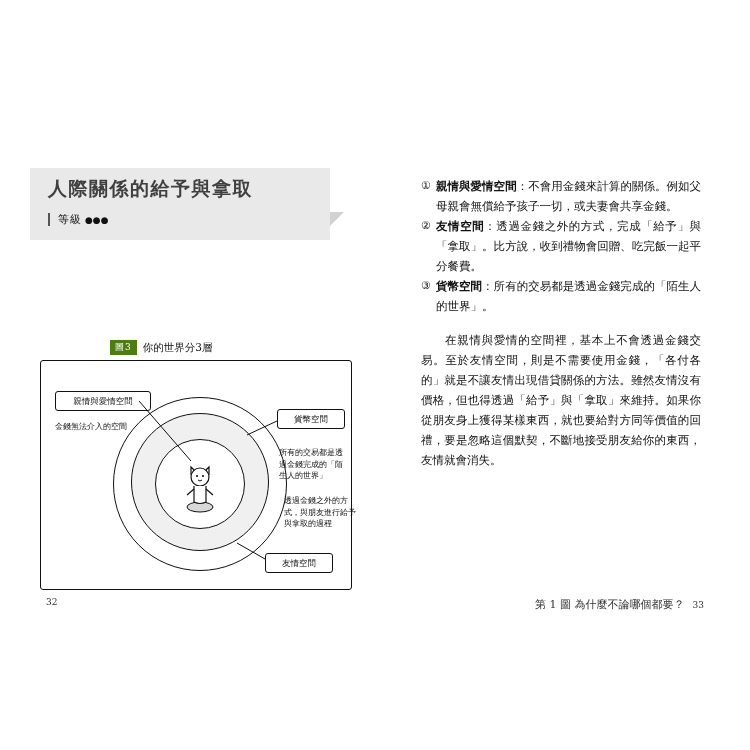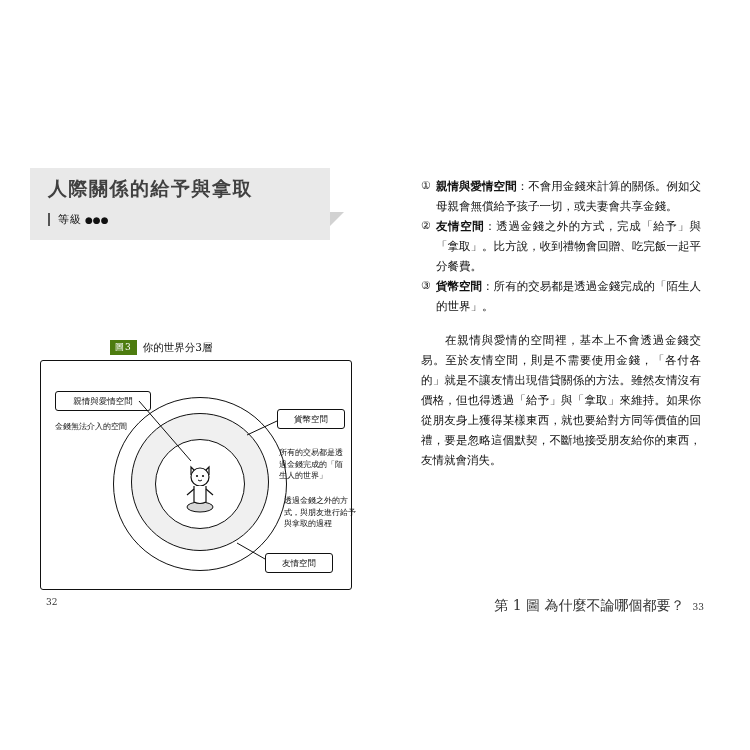--- a/index.html
+++ b/index.html
@@ -266,21 +266,21 @@
     position: absolute;
     right: 28px;
     top: 447px;
     font-size: 9px;
     color: #333;
     font-family: "DejaVu Serif", "Liberation Serif", serif;
     display: flex;
     gap: 8px;
     align-items: baseline;
   }
-  .foot-title { font-size: 14px; }
+  .foot-title { font-size: 11px; }
 </style>
 </head>
 <body>
 
 <div class="page">
   <div class="spread">
 
     <div class="left-page">
 
       <div class="chapter-banner"></div>

